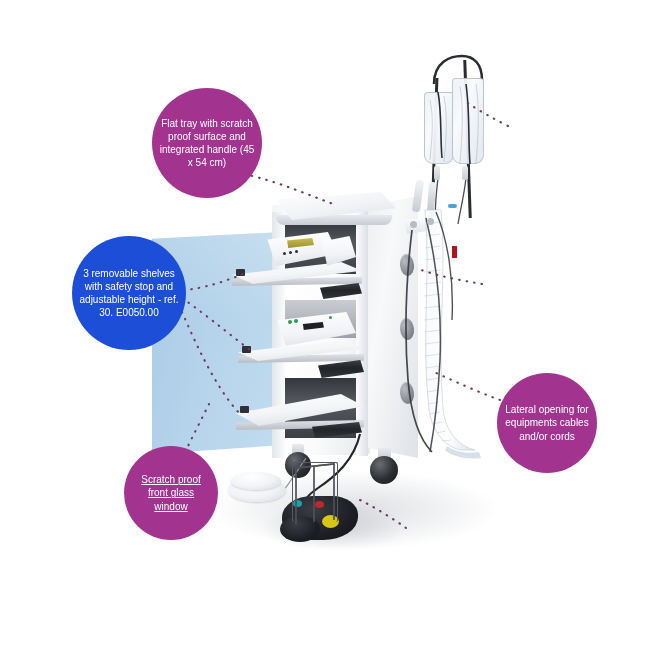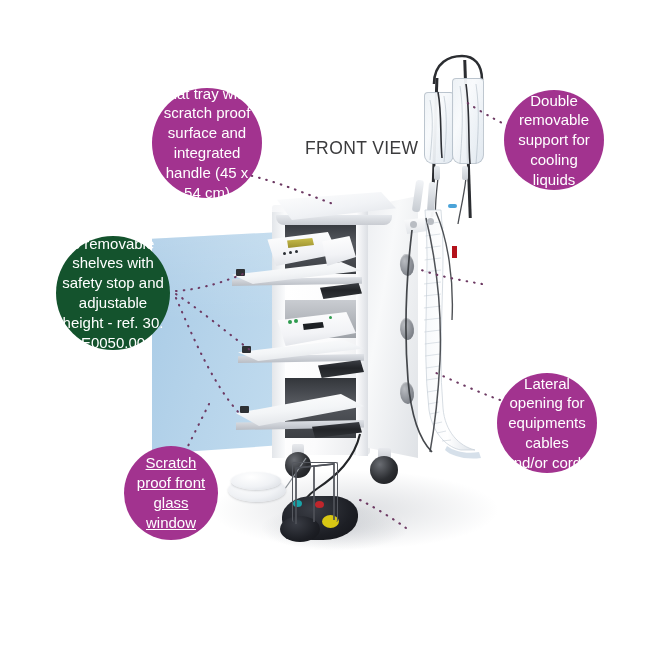--- a/index.html
+++ b/index.html
@@ -33,21 +33,21 @@
   .callout {
     position: absolute;
     border-radius: 50%;
     background: #a2338f;
     color: #ffffff;
     display: flex;
     align-items: center;
     justify-content: center;
     text-align: center;
     line-height: 1.32;
-    font-size: 15px;
+    font-size: 10px;
     padding: 6px;
     z-index: 40;
     user-select: none;
   }
   .callout .ctext { display: block; width: 100%; }
 
   
   .leader { position: absolute; z-index: 30; pointer-events: none; }
 
   
@@ -443,31 +443,27 @@
       <path d="M482,284 C460,280 436,276 416,268"></path>
 
       <path name="lateral" d="M500,400 C478,392 456,382 434,372"></path>
 
       <path d="M185,452 C193,436 201,420 209,404"></path>
 
       <path d="M406,528 C392,518 376,508 360,500"></path>
     </g>
   </svg>
 
-  <div class="view-title" style="color: rgb(59, 59, 61);">FRONT VIEW</div>
 
   <div class="callout" style="left: 152px; top: 88px; width: 110px; height: 110px; background: rgb(162, 51, 143);">
     <span class="ctext">Flat tray with scratch proof surface and integrated handle (45 x 54 cm)</span>
   </div>
 
-  <div class="callout" style="left: 504px; top: 90px; width: 100px; height: 100px; background: rgb(162, 51, 143);">
-    <span class="ctext">Double removable support for cooling liquids</span>
-  </div>
-
-  <div class="callout" style="left: 56px; top: 236px; width: 114px; height: 114px; background: #14532d;">
+
+  <div class="callout" style="left: 72px; top: 236px; width: 114px; height: 114px; background: #1d4ed8;">
     <span class="ctext">3 removable shelves with safety stop and adjustable height - ref. 30. E0050.00</span>
   </div>
 
 
   <div class="callout" style="left: 497px; top: 373px; width: 100px; height: 100px; background: rgb(162, 51, 143);">
     <span class="ctext">Lateral opening for equipments cables and/or cords</span>
   </div>
 
   <div class="callout" style="left: 124px; top: 446px; width: 94px; height: 94px; background: rgb(162, 51, 143); text-decoration: underline;">
     <span class="ctext">Scratch proof front glass window</span>

